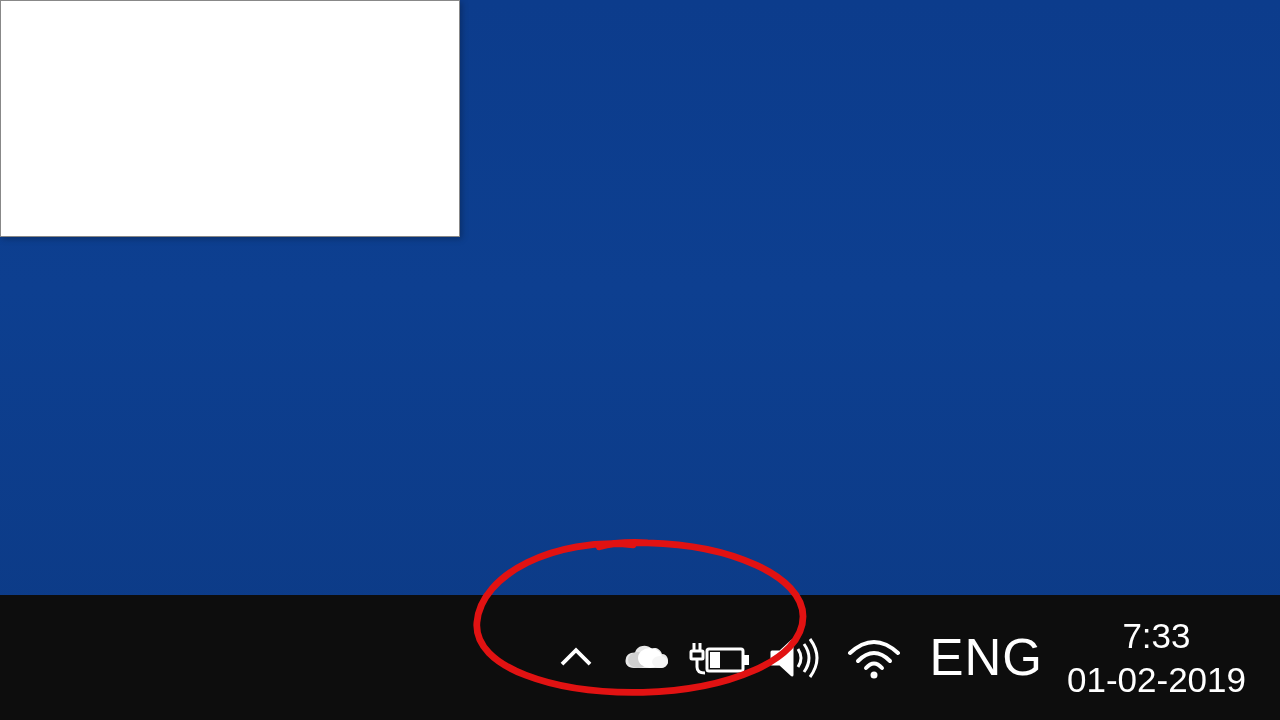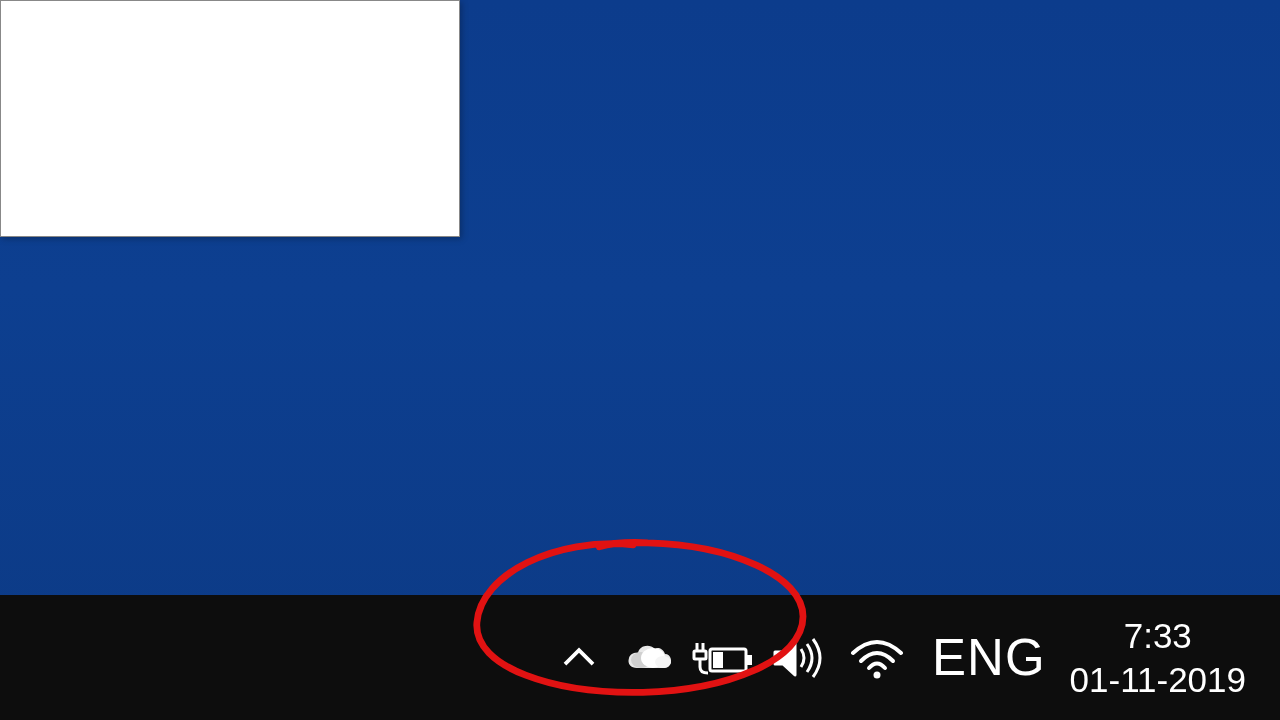--- a/index.html
+++ b/index.html
@@ -146,21 +146,21 @@
           <path d="M20 33 Q28 24 36 33"></path>
           <circle cx="28" cy="40" r="3.5" fill="#ffffff" stroke="none"></circle>
         </svg>
       </span>
     </div>
 
     <div class="lang">ENG</div>
 
     <div class="clock">
       <div>7:33</div>
-      <div>01-11-2019</div>
+      <div>01-02-2019</div>
     </div>
 
   </div>
 </div>
 
 <svg class="annotation-circle" width="362" height="170" viewBox="0 0 362 170">
   <path d="M 175 8
            C 95 0, 18 38, 14 88
            C 10 135, 95 162, 185 160
            C 270 158, 350 128, 350 82

